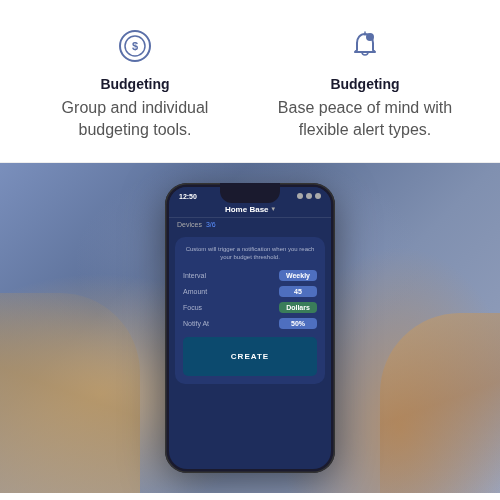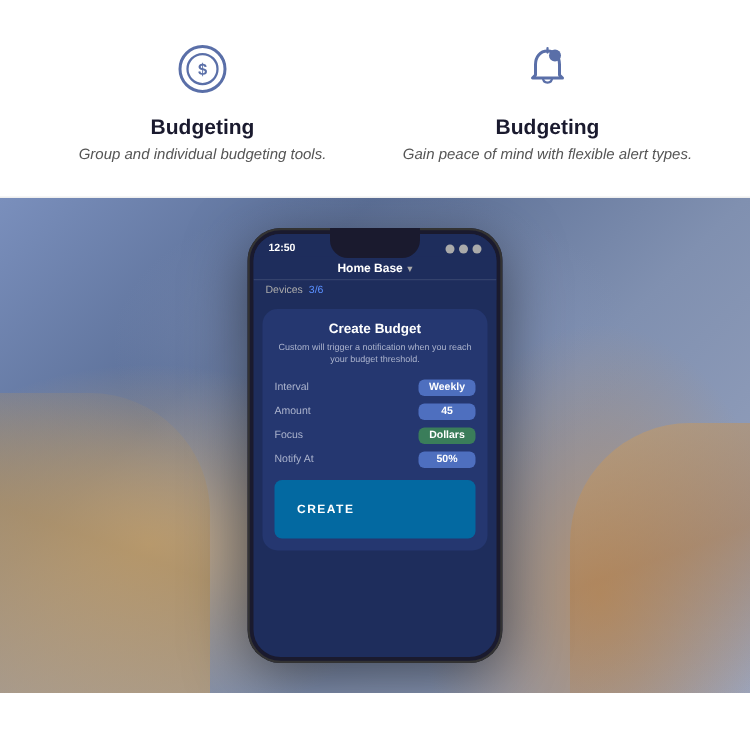--- a/index.html
+++ b/index.html
@@ -45,24 +45,23 @@
     }
 
     .feature-title {
       font-size: 14px;
       font-weight: 700;
       color: #1a1a2e;
       margin-bottom: 5px;
     }
 
     .feature-desc {
-      font-size: 10px;
+      font-size: 16px;
       color: #555;
       line-height: 1.4;
-      font-style: italic;
     }
 
     
     .photo-section {
       width: 500px;
       height: 330px;
       position: relative;
       overflow: hidden;
       background: #6b7fa8;
     }
@@ -235,23 +234,24 @@
       min-width: 38px;
       text-align: center;
     }
     .budget-row-value.green {
       background: #3a7d5a;
     }
 
     .budget-create-btn {
       display: block;
       width: 100%;
-      background: #0369a1;
+      background: #0c4a6e;
       border-radius: 5px;
       padding: 15px;
+      text-align: center;
       font-size: 8px;
       color: #fff;
       font-weight: 700;
       letter-spacing: 1px;
       margin-top: 8px;
     }
 
     
     .hands-left {
       position: absolute;
@@ -294,21 +294,21 @@
   <div class="feature-item">
     <div class="feature-icon">
       <svg viewBox="0 0 36 36" fill="none" xmlns="http://www.w3.org/2000/svg">
         <path d="M18 6 C13 6 10 10 10 15 L10 22 L8 24 L28 24 L26 22 L26 15 C26 10 23 6 18 6 Z" stroke="#5a6fa8" stroke-width="2" fill="none" stroke-linejoin="round"></path>
         <path d="M15 24 Q15 27 18 27 Q21 27 21 24" stroke="#5a6fa8" stroke-width="1.5" fill="none"></path>
         <circle cx="23" cy="9" r="4" fill="#5a6fa8"></circle>
         <path d="M18 4 L18 7" stroke="#5a6fa8" stroke-width="1.5" stroke-linecap="round"></path>
       </svg>
     </div>
     <div class="feature-title">Budgeting</div>
-    <div class="feature-desc">Gain peace of mind with flexible alert types.</div>
+    <div class="feature-desc">Base peace of mind with flexible alert types.</div>
   </div>
 
 
 </div>
 
 <div class="photo-section">
   <div class="bg-photo"></div>
   <div class="hands-left"></div>
   <div class="hands-right"></div>
 
@@ -330,21 +330,20 @@
           <span class="phone-nav-title">Home Base</span>
           <span class="phone-nav-arrow">▾</span>
         </div>
 
         <div class="phone-devices-row">
           <span class="devices-label">Devices</span>
           <span class="devices-count">3/6</span>
         </div>
 
         <div class="budget-card">
-          <div class="budget-card-title">Create Budget</div>
           <div class="budget-card-desc">Custom will trigger a notification when you reach your budget threshold.</div>
 
           <div class="budget-row">
             <span class="budget-row-label">Interval</span>
             <span class="budget-row-value">Weekly</span>
           </div>
           <div class="budget-row">
             <span class="budget-row-label">Amount</span>
             <span class="budget-row-value">45</span>
           </div>

